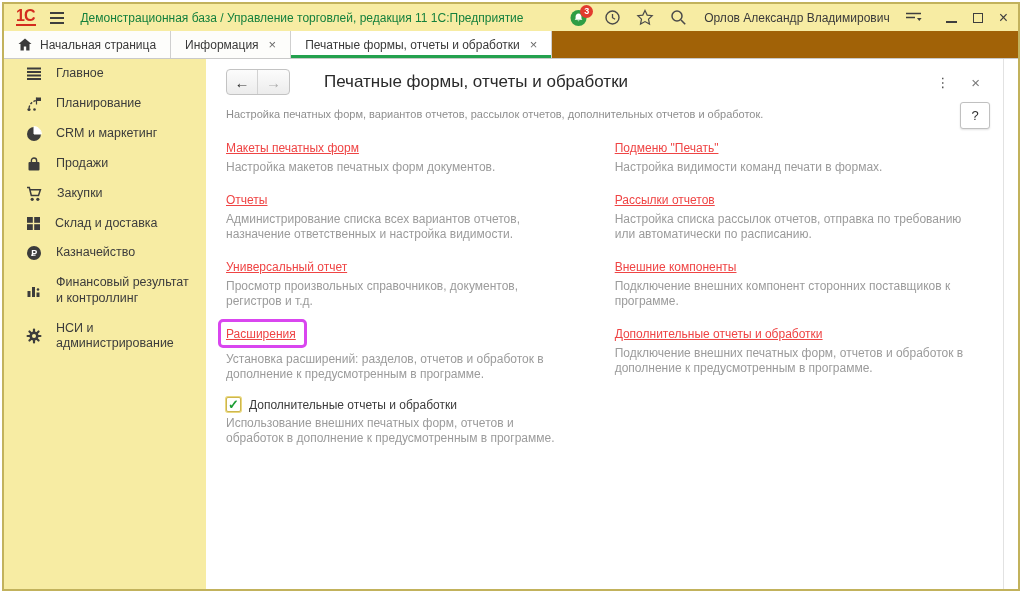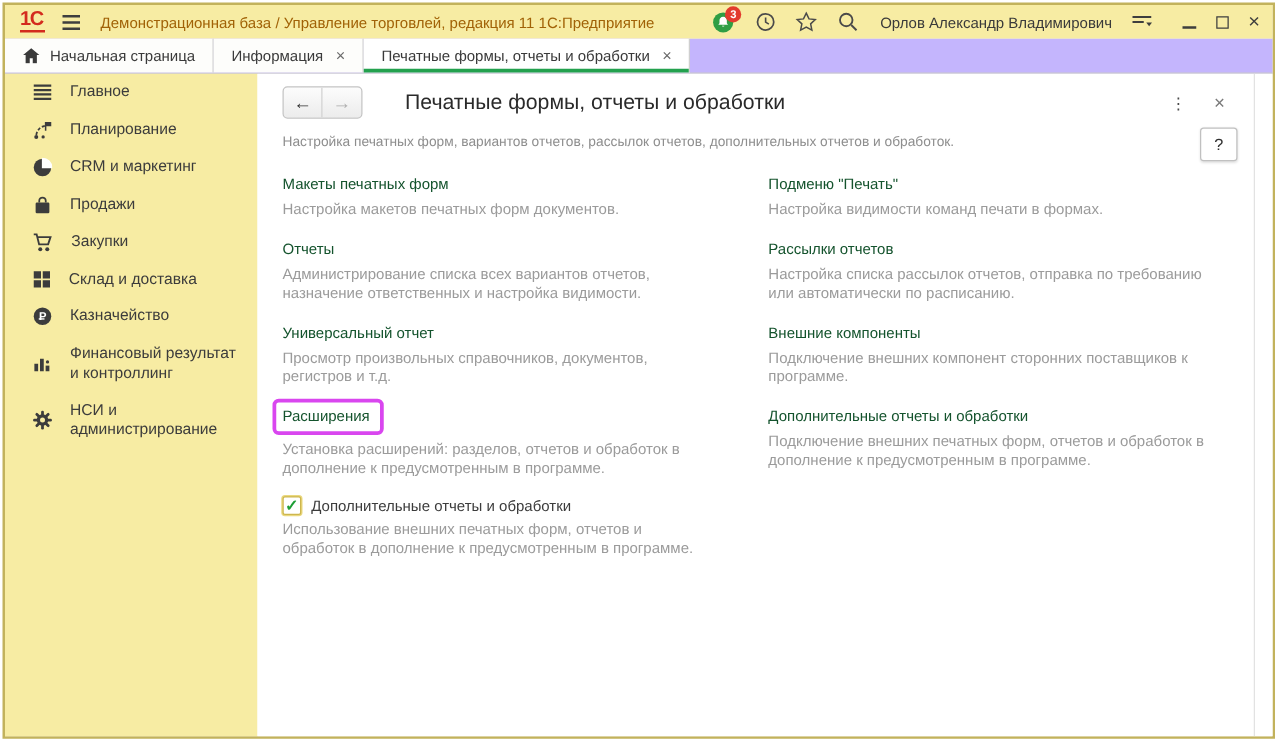--- a/index.html
+++ b/index.html
@@ -7,34 +7,34 @@
               font-family:"Liberation Sans", sans-serif; }
   .window { position:absolute; left:2px; top:2px; width:1018px; height:589px;
             border:2px solid #c2b25c; background:#fff; }
 
   
   .titlebar { height:27px; background:#f7eca3; display:flex; align-items:center; padding:0 10px 0 12px; }
   .logo-1c { color:#d32b1e; font-weight:bold; font-size:16px; letter-spacing:-1px;
              border-bottom:2px solid #d32b1e; line-height:14px; padding:0 2px 1px 0; }
   .burger { margin-left:14px; display:inline-flex; flex-direction:column; gap:3px; cursor:pointer; }
   .burger i { display:block; width:14px; height:2px; background:#3e3e3e; }
-  .tb-title { margin-left:16px; font-size:12px; color:#a16207; white-space:nowrap; }
+  .tb-title { margin-left:16px; font-size:12px; color:#15803d; white-space:nowrap; }
   .tb-right { margin-left:auto; display:flex; align-items:center; gap:15px; }
   .tb-ico { width:18px; height:18px; display:inline-flex; align-items:center; justify-content:center; cursor:pointer; position:relative; }
   .badge { position:absolute; top:-4px; right:-5px; background:#e23b2e; color:#fff; font-size:9px; font-weight:bold;
            min-width:13px; height:13px; border-radius:7px; display:flex; align-items:center; justify-content:center; padding:0 2px; }
   .tb-user { font-size:12px; color:#3a3a3a; margin-left:2px; white-space:nowrap; cursor:pointer; }
   .winctl { display:flex; align-items:center; gap:16px; margin-left:8px; }
   .winctl span { color:#3e3e3e; cursor:pointer; display:inline-flex; align-items:center; justify-content:center; }
   .ctl-min { width:11px; height:10px; border-bottom:2px solid #3e3e3e; }
   .ctl-max { width:10px; height:10px; border:1.6px solid #3e3e3e; }
   .ctl-close { font-size:16px; line-height:10px; }
 
   
-  .tabbar { height:28px; background:#c4b5fd; display:flex; border-bottom:1px solid #c9c9c9; }
+  .tabbar { height:28px; background:#a16207; display:flex; border-bottom:1px solid #c9c9c9; }
   .tab { background:#fdfdfb; display:flex; align-items:center; gap:8px; padding:0 14px; font-size:12px;
          color:#3a3a3a; border-right:1px solid #cfcfcf; cursor:pointer; position:relative; white-space:nowrap; }
   .tab.active { background:#fff; }
   .tab.active::after { content:""; position:absolute; left:0; right:0; bottom:0; height:3px; background:#23a14e; }
   .tab .tclose { color:#6b6b6b; font-size:13px; margin-left:2px; cursor:pointer; }
 
   
   .main { display:flex; height:530px; }
   .sidebar { width:202px; background:#f7eca3; flex:none; }
   .side-item { display:flex; align-items:center; gap:14px; padding:7px 8px 7px 22px; cursor:pointer;
@@ -60,21 +60,21 @@
   .subtitle { font-size:11px; color:#8e8e8e; margin-top:13px; }
   .help-btn { position:absolute; top:43px; right:28px; width:30px; height:27px; background:#fff;
               border:1px solid #c0c0c0; border-radius:3px; box-shadow:0 1px 2px rgba(0,0,0,.12);
               font-size:13px; color:#2f2f2f; display:flex; align-items:center; justify-content:center; cursor:pointer; }
 
   .columns { display:flex; margin-top:18px; }
   .col { display:flex; flex-direction:column; }
   .col.left { width:383px; margin-right:42px; }
   .col.right { width:408px; }
   .group { margin-bottom:15px; }
-  .group .lnk { color:#14532d; font-size:12px; cursor:pointer;margin-top:28px; }
+  .group .lnk { color:#ef4444; font-size:12px; text-decoration:underline; cursor:pointer;margin-top:28px; }
   .group .desc { color:#9b9b9b; font-size:12px; line-height:15px; margin-top:4px; }
 
   .annotated { display:inline-block; border:3px solid #d946ef; border-radius:5px;
                padding:2px 8px 3px 5px; margin:-5px 0 0 -8px; }
 
   .chk-row { display:flex; align-items:center; gap:8px; }
   .checkbox { width:15px; height:15px; background:#fff; border:1px solid #cdb64e; border-radius:2px;
               box-shadow:0 0 0 1px #ead87e; display:flex; align-items:center; justify-content:center; cursor:pointer; }
   .checkbox .mark { color:#1d9e35; font-size:13px; font-weight:bold; line-height:1; }
   .chk-label { font-size:12px; color:#3c3c3c; }

